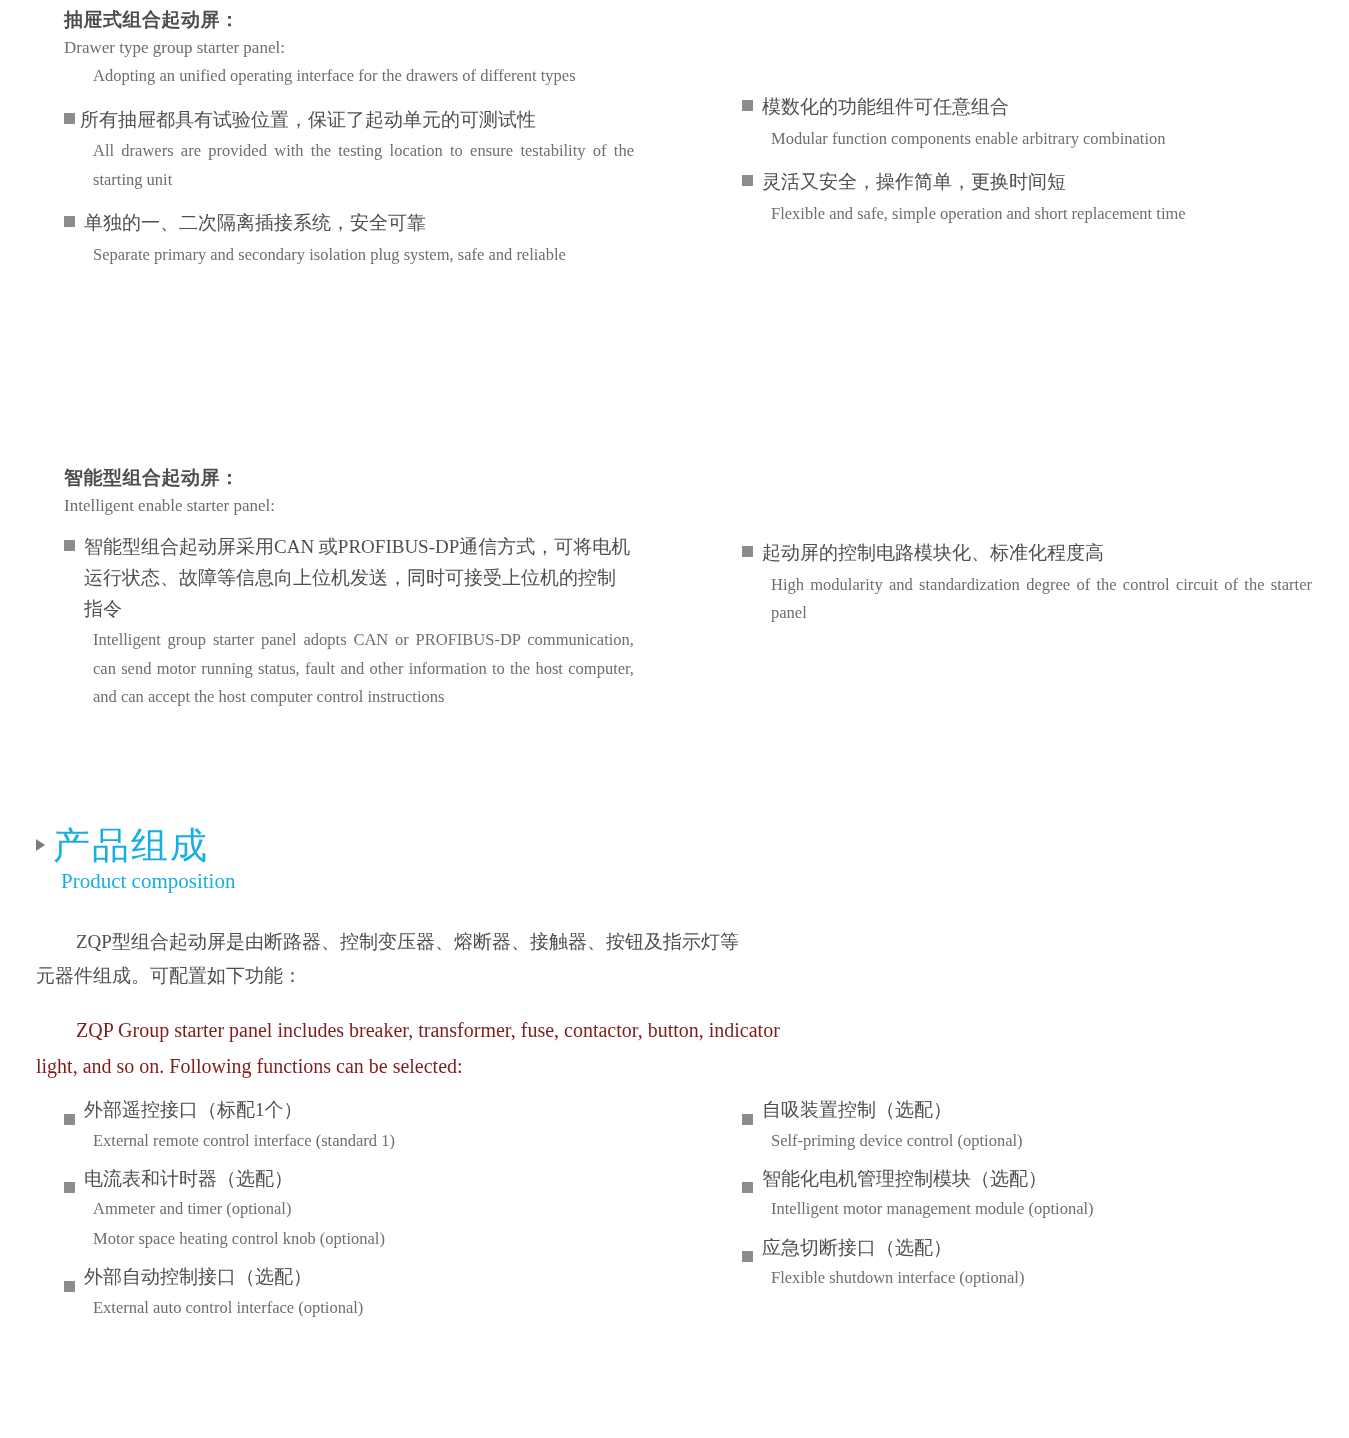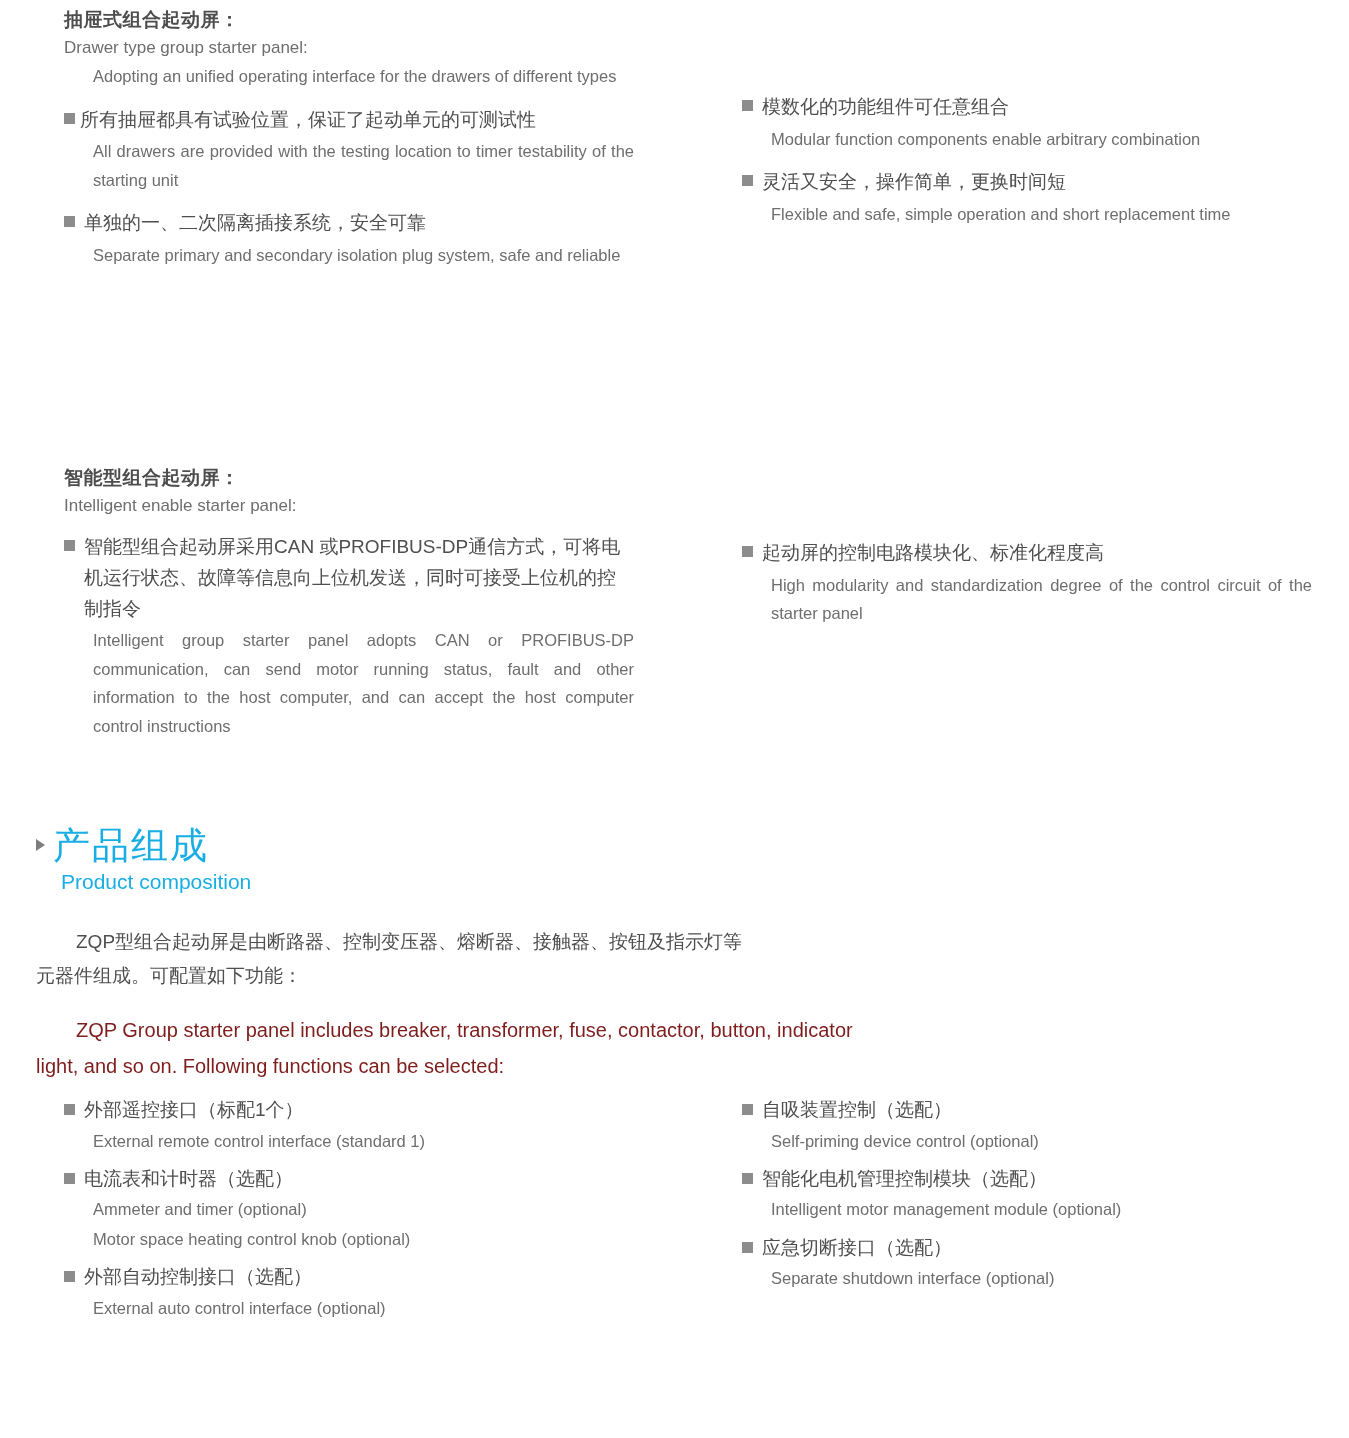--- a/index.html
+++ b/index.html
@@ -13,20 +13,21 @@
     font-family: "Liberation Sans", sans-serif;
     color: #5b5b5b;
     position: relative;
     overflow: hidden;
   }
   .page {
     position: relative;
     width: 1349px;
     height: 1438px;
     padding: 0;
+    font-family: Liberation Serif, serif;
   }
 
   
   .sec-title-cn {
     font-size: 19px;
     font-weight: bold;
     color: #4d4d4d;
     letter-spacing: 0.5px;
     line-height: 1.3;
   }
@@ -151,21 +152,21 @@
   }
   .feat-right {
     position: absolute;
     left: 742px;
     top: 1085px;
     width: 600px;
   }
   .feat-item { margin-bottom: 3px; }
   .feat-cn-row {
     display: flex;
-    align-items: flex-start;
+    align-items: flex-end;
     margin-top: 11px;
   }
   .feat-cn {
     font-size: 19px;
     color: #4f4f4f;
     line-height: 1.5;
   }
   .feat-en {
     font-size: 16.5px;
     color: #6e6e6e;
@@ -183,21 +184,21 @@
   <div class="col-left" id="block-drawer-left">
     <div class="sec-title-cn">抽屉式组合起动屏：</div>
     <div class="sec-title-en">Drawer type group starter panel:</div>
 
     <div class="bullet-en indent-en">Adopting an unified operating interface for the drawers of different types</div>
 
     <div class="bullet-row">
       <span class="bullet-sq"></span>
       <span class="bullet-cn" style="margin-left:-4px;">所有抽屉都具有试验位置，保证了起动单元的可测试性</span>
     </div>
-    <div class="bullet-en indent-en">All drawers are provided with the testing location to timer testability of the starting unit</div>
+    <div class="bullet-en indent-en">All drawers are provided with the testing location to ensure testability of the starting unit</div>
 
     <div class="bullet-row">
       <span class="bullet-sq"></span>
       <span class="bullet-cn">单独的一、二次隔离插接系统，安全可靠</span>
     </div>
     <div class="bullet-en indent-en">Separate primary and secondary isolation plug system, safe and reliable</div>
   </div>
 
   <div class="col-right" id="block-drawer-right">
     <div class="bullet-row" style="margin-top:12px;">
@@ -291,17 +292,17 @@
         <span class="bullet-sq"></span>
         <span class="feat-cn">智能化电机管理控制模块（选配）</span>
       </div>
       <div class="feat-en">Intelligent motor management module (optional)</div>
     </div>
     <div class="feat-item">
       <div class="feat-cn-row">
         <span class="bullet-sq"></span>
         <span class="feat-cn">应急切断接口（选配）</span>
       </div>
-      <div class="feat-en">Separate shutdown interface (optional)</div>
+      <div class="feat-en">Flexible shutdown interface (optional)</div>
     </div>
   </div>
 
 </div>
 
 </body></html>

